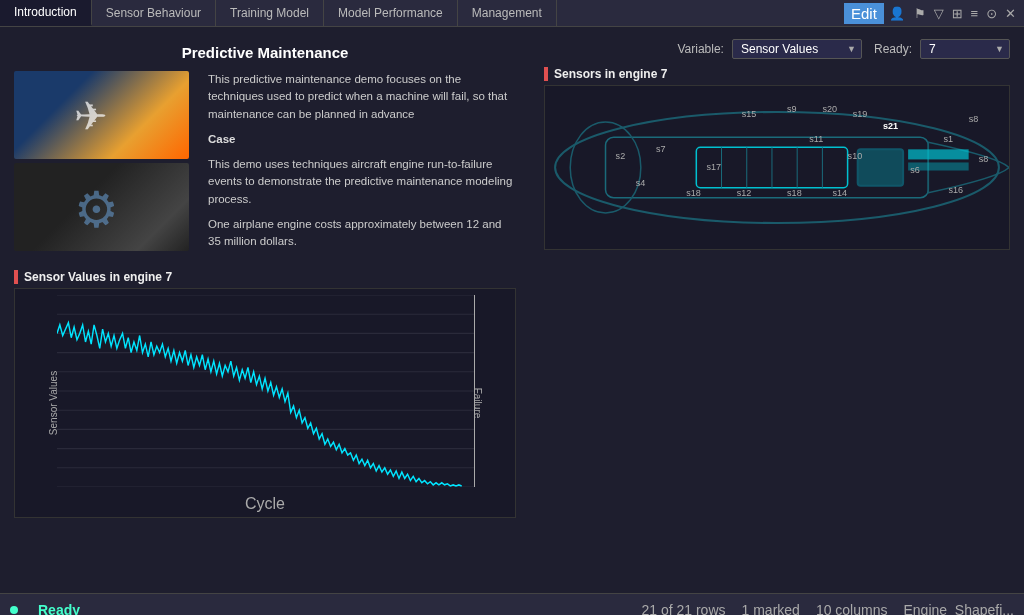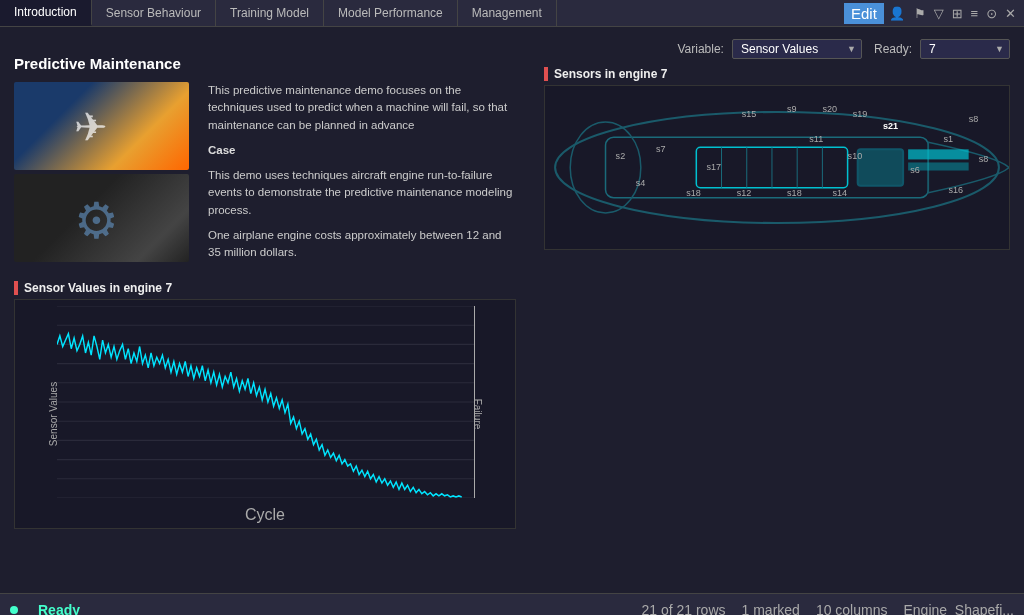--- a/index.html
+++ b/index.html
@@ -72,22 +72,23 @@
       display: flex;
       height: calc(615px - 27px - 22px);
       background: #1e1e2e;
     }
 
     
     .left-panel {
       width: 530px;
       display: flex;
       flex-direction: column;
-      padding: 28px 14px;
+      padding: 17px 14px;
       flex-shrink: 0;
+      align-items: center;
     }
     .page-title {
       font-size: 15px;
       color: #fff;
       font-weight: bold;
       margin-bottom: 10px;
     }
     .intro-section {
       display: flex;
       gap: 19px;

